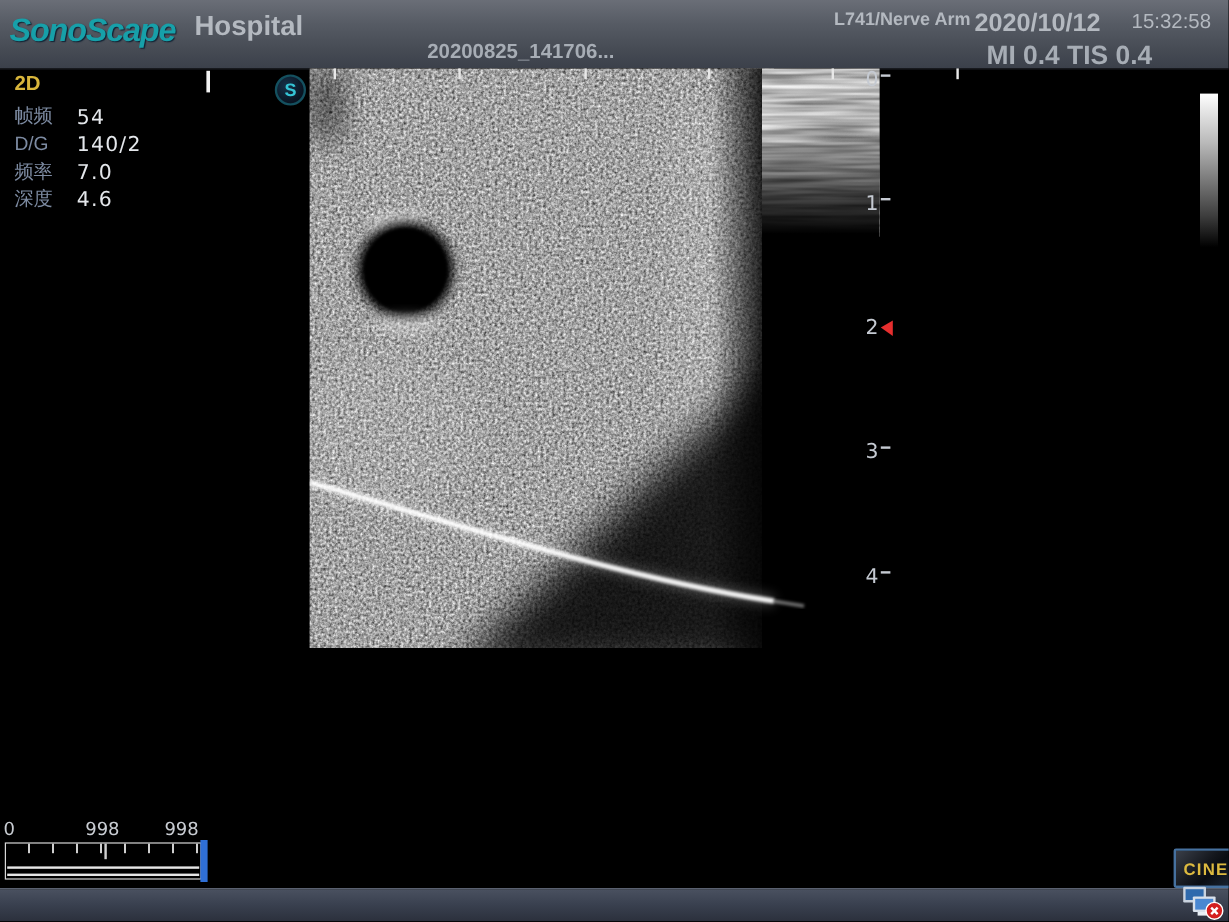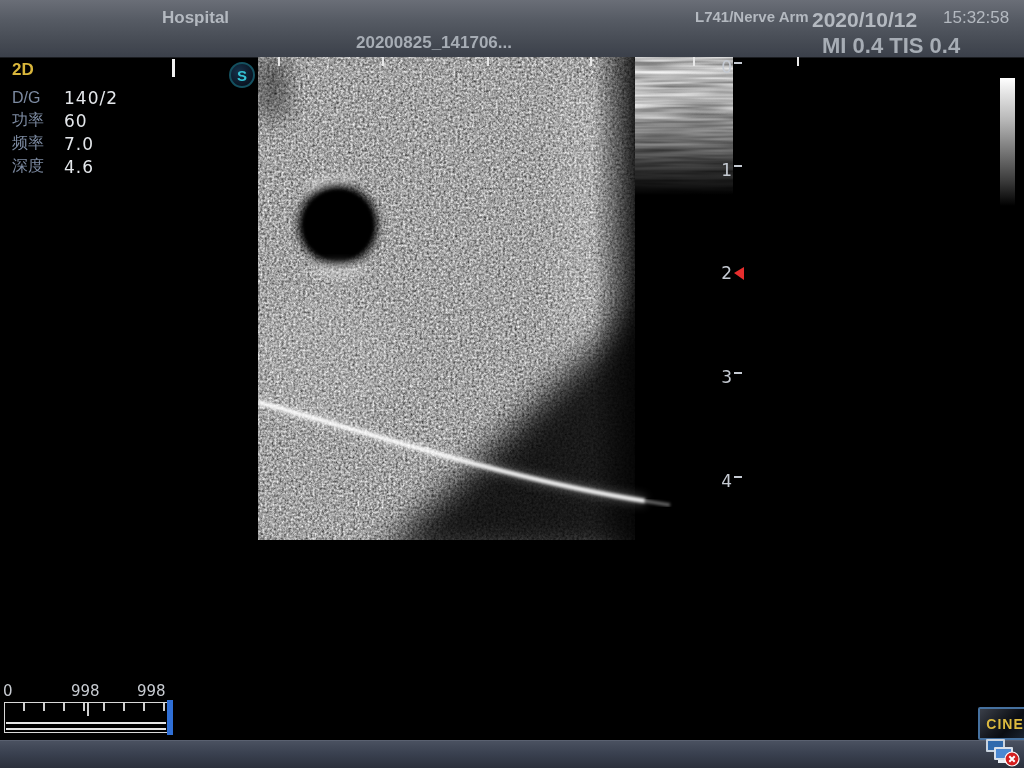--- a/index.html
+++ b/index.html
@@ -10,21 +10,21 @@
   
   .top-bar{
     position:absolute;left:0;top:0;width:1024px;height:57px;
     background:linear-gradient(to bottom,#6a6e77 0%,#565b64 35%,#454a53 75%,#3b404a 100%);
     border-bottom:1px solid #1a1c20;
   }
   .logo{
     position:absolute;left:8px;top:10px;font-size:27px;font-weight:bold;font-style:italic;
     color:#17a0a9;letter-spacing:-1px;text-shadow:1px 1px 1px #123;
   }
-  .hospital{position:absolute;left:162px;top:8px;font-size:17px;font-weight:bold;color:#b4b9c0;}
+  .hospital{position:absolute;left:162px;top:8px;font-size:23px;font-weight:bold;color:#b4b9c0;}
   .file-id{position:absolute;left:356px;top:33px;font-size:17px;font-weight:bold;color:#a7adb5;}
   .probe{position:absolute;left:695px;top:8px;font-size:15px;font-weight:bold;color:#b4b9c0;}
   .date{position:absolute;left:812px;top:8px;font-size:21px;font-weight:bold;color:#b4b9c0;}
   .time{position:absolute;left:943px;top:8px;font-size:17px;font-weight:normal;color:#b4b9c0;}
   .mi-tis{position:absolute;left:822px;top:33px;font-size:22px;font-weight:bold;color:#a7adb5;}
   
   .param-panel{position:absolute;left:12px;top:60px;width:150px;}
   .mode-label{font-size:17px;font-weight:bold;color:#d9b63b;margin-bottom:6px;}
   .param-row{display:flex;height:23px;align-items:center;font-size:16px;}
   .param-label{width:52px;color:#7d8ba2;}
@@ -90,37 +90,38 @@
     border-top:1px solid #5a6170;box-sizing:border-box;
   }
   .net-icon{position:absolute;left:984px;top:738px;}
 </style>
 </head>
 <body>
 
 <div class="screen">
 
   <div class="top-bar">
+    <div class="logo">SonoScape</div>
     <div class="hospital">Hospital</div>
     <div class="file-id">20200825_141706...</div>
     <div class="probe">L741/Nerve Arm</div>
     <div class="date">2020/10/12</div>
     <div class="time">15:32:58</div>
     <div class="mi-tis">MI 0.4 TIS 0.4</div>
   </div>
 
   <div class="param-panel">
     <div class="mode-label">2D</div>
     <div class="param-row">
+      <span class="param-label">帧频</span>
+      <span class="param-value">54</span>
+    </div>
+    <div class="param-row">
       <span class="param-label">D/G</span>
       <span class="param-value">140/2</span>
-    </div>
-    <div class="param-row">
-      <span class="param-label">功率</span>
-      <span class="param-value">60</span>
     </div>
     <div class="param-row">
       <span class="param-label">频率</span>
       <span class="param-value">7.0</span>
     </div>
     <div class="param-row">
       <span class="param-label">深度</span>
       <span class="param-value">4.6</span>
     </div>
   </div>

